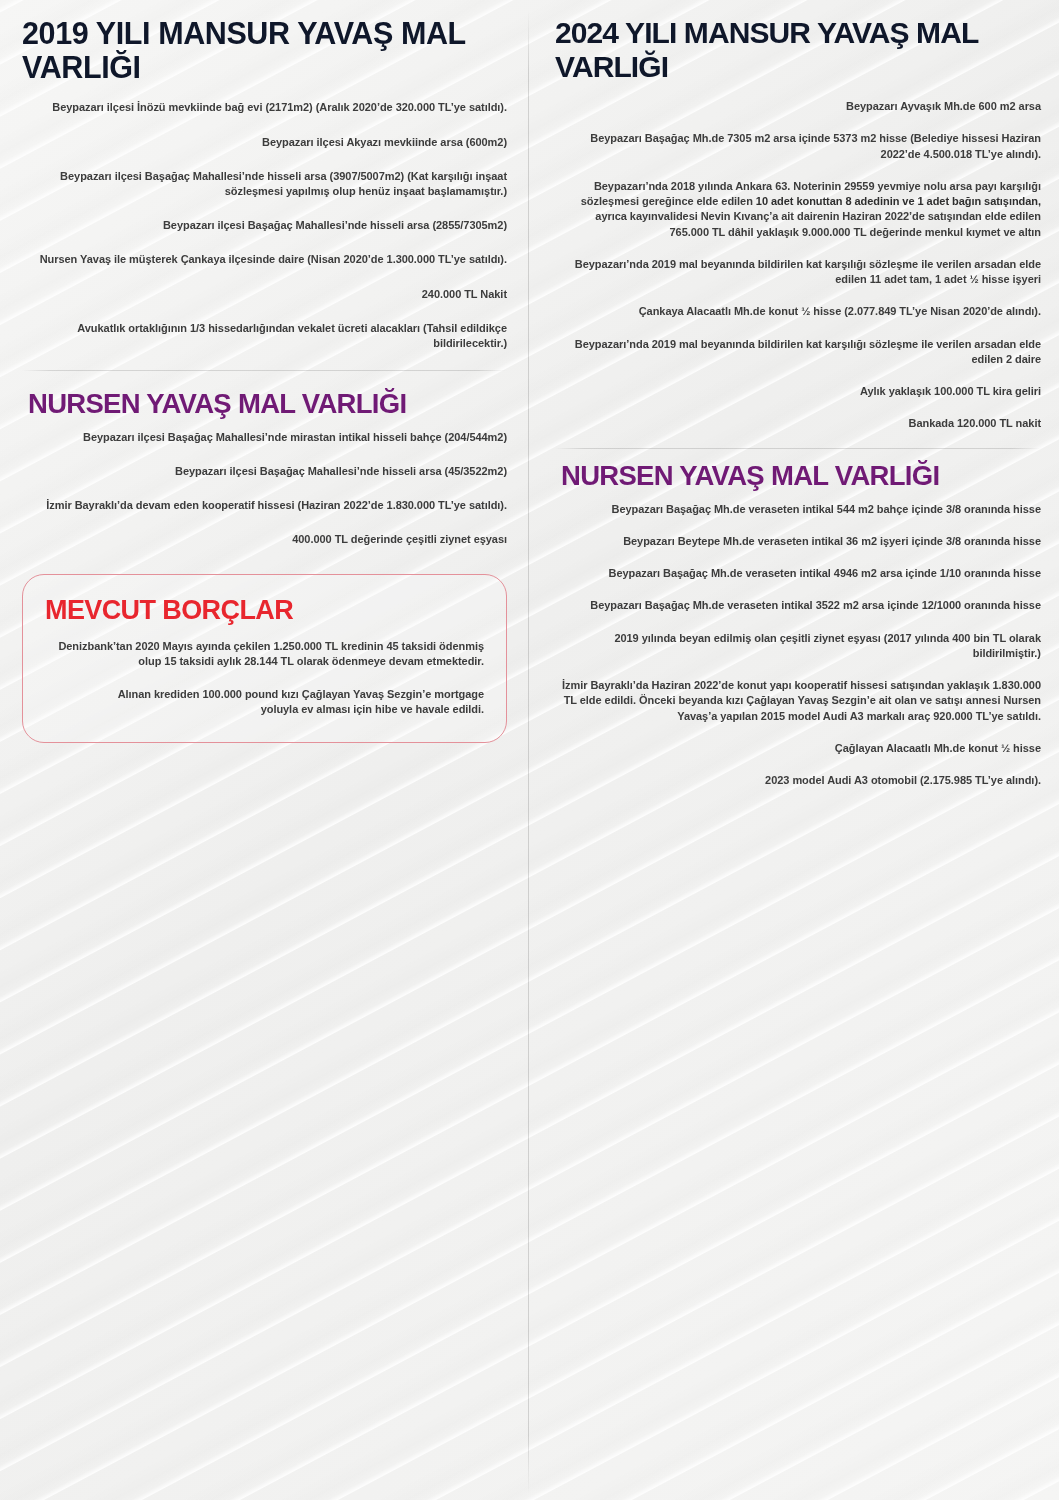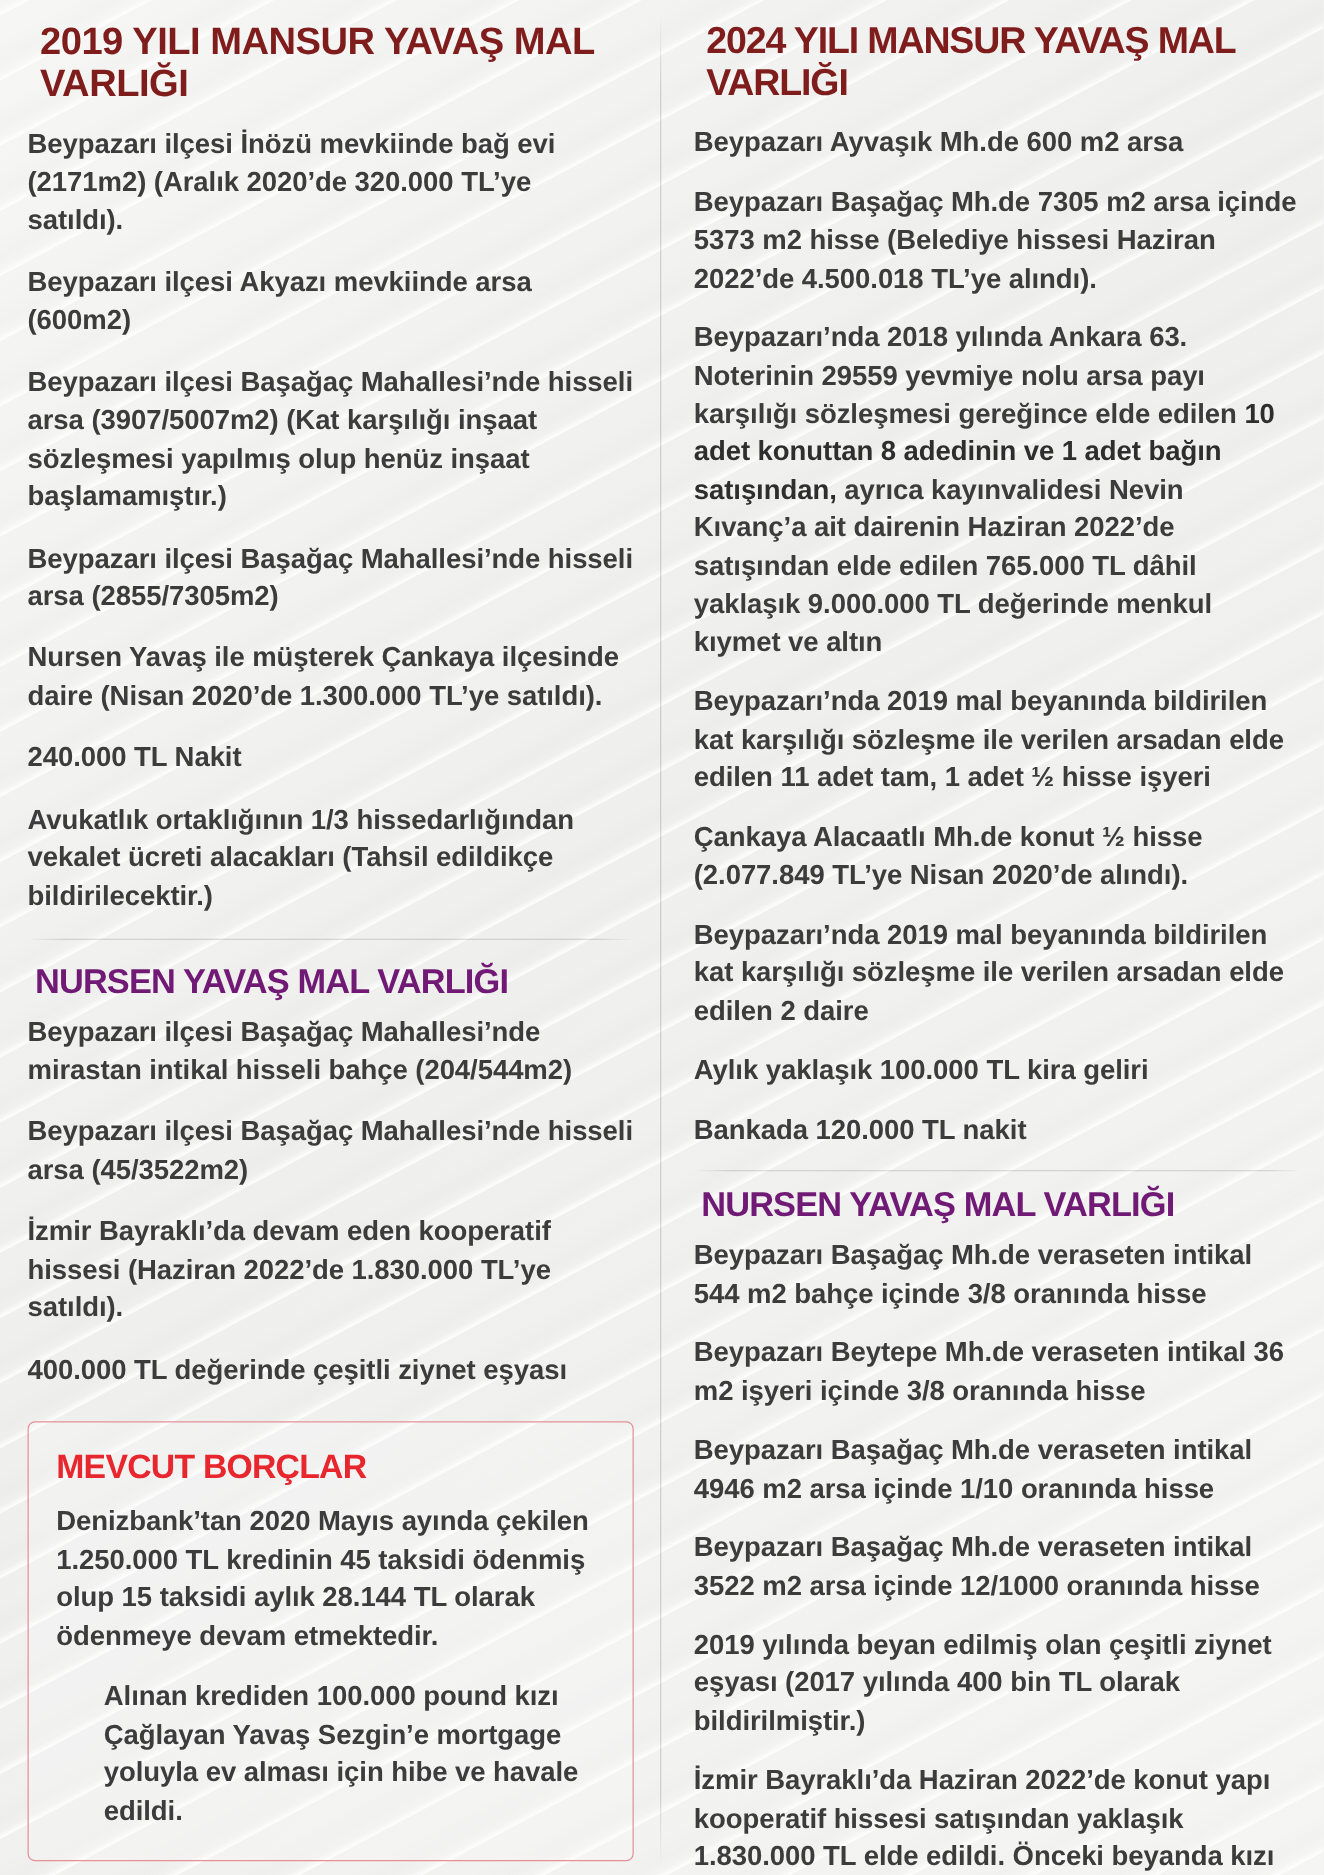--- a/index.html
+++ b/index.html
@@ -63,68 +63,69 @@
     width: 1px;
     background: linear-gradient(to bottom,
       rgba(0,0,0,0.0) 0%,
       rgba(0,0,0,0.14) 4%,
       rgba(0,0,0,0.14) 96%,
       rgba(0,0,0,0.0) 100%);
     z-index: 2;
   }
 
   h1.section-title {
-    color: #7f1d1d;
+    color: #0f172a;
     font-family: "Liberation Sans", "DejaVu Sans", sans-serif;
     font-weight: bold;
     font-size: 30.5px;
     line-height: 1.12;
     letter-spacing: -0.4px;
-    margin: 0 0 16px 10px;
+    margin: 0 0 16px 0;
     text-transform: uppercase;
     transform: scaleX(1.0);
   }
   h1.section-title.tight { font-size: 30px; letter-spacing: -0.9px; }
 
   h2.sub-title {
     color: #701a75;
     font-weight: bold;
     font-size: 27.5px;
     line-height: 1.1;
     letter-spacing: -0.7px;
     margin: 0 0 10px 6px;
     text-transform: uppercase;
   }
 
   p.entry {
-    font-size: 22px;
+    font-size: 11px;
     line-height: 1.385;
     margin: 0 0 19px 0;
     color: #3c3c3c;
     letter-spacing: -0.05px;
     font-weight: 600;
+    text-align: right;
   }
   .column.right p.entry { margin-bottom: 17px; }
   p.entry b { font-weight: 800; color: #2e2e2e; }
 
   hr.rule {
     border: 0;
     height: 1px;
     margin: 12px 0 18px 0;
     background: linear-gradient(to right,
       rgba(0,0,0,0.0) 0%,
       rgba(0,0,0,0.13) 6%,
       rgba(0,0,0,0.13) 94%,
       rgba(0,0,0,0.0) 100%);
   }
   .column.right hr.rule { margin: 10px 0 12px 0; }
 
   #debts-box {
     border: 1.6px solid #e4919a;
-    border-radius: 6px;
+    border-radius: 22px;
     padding: 20px 22px 16px 22px;
     margin-top: 26px;
     background: rgba(255,255,255,0.18);
   }
   #debts-box h2 {
     color: #e8262e;
     font-weight: bold;
     font-size: 27px;
     letter-spacing: -0.6px;
     margin: 0 0 13px 0;

